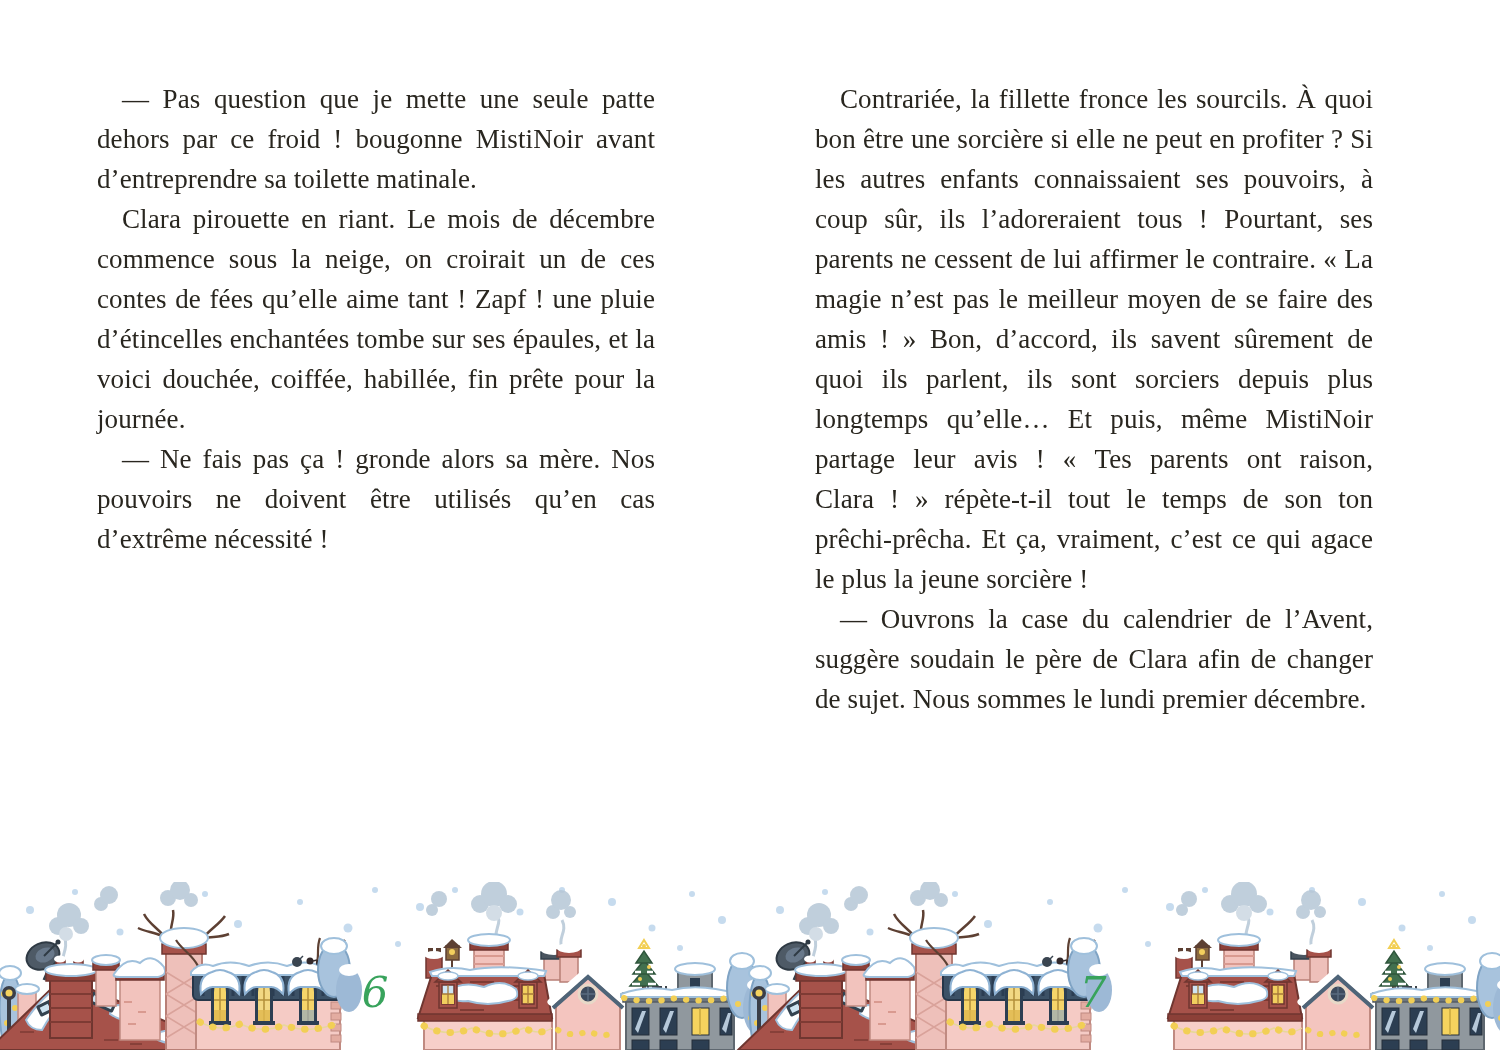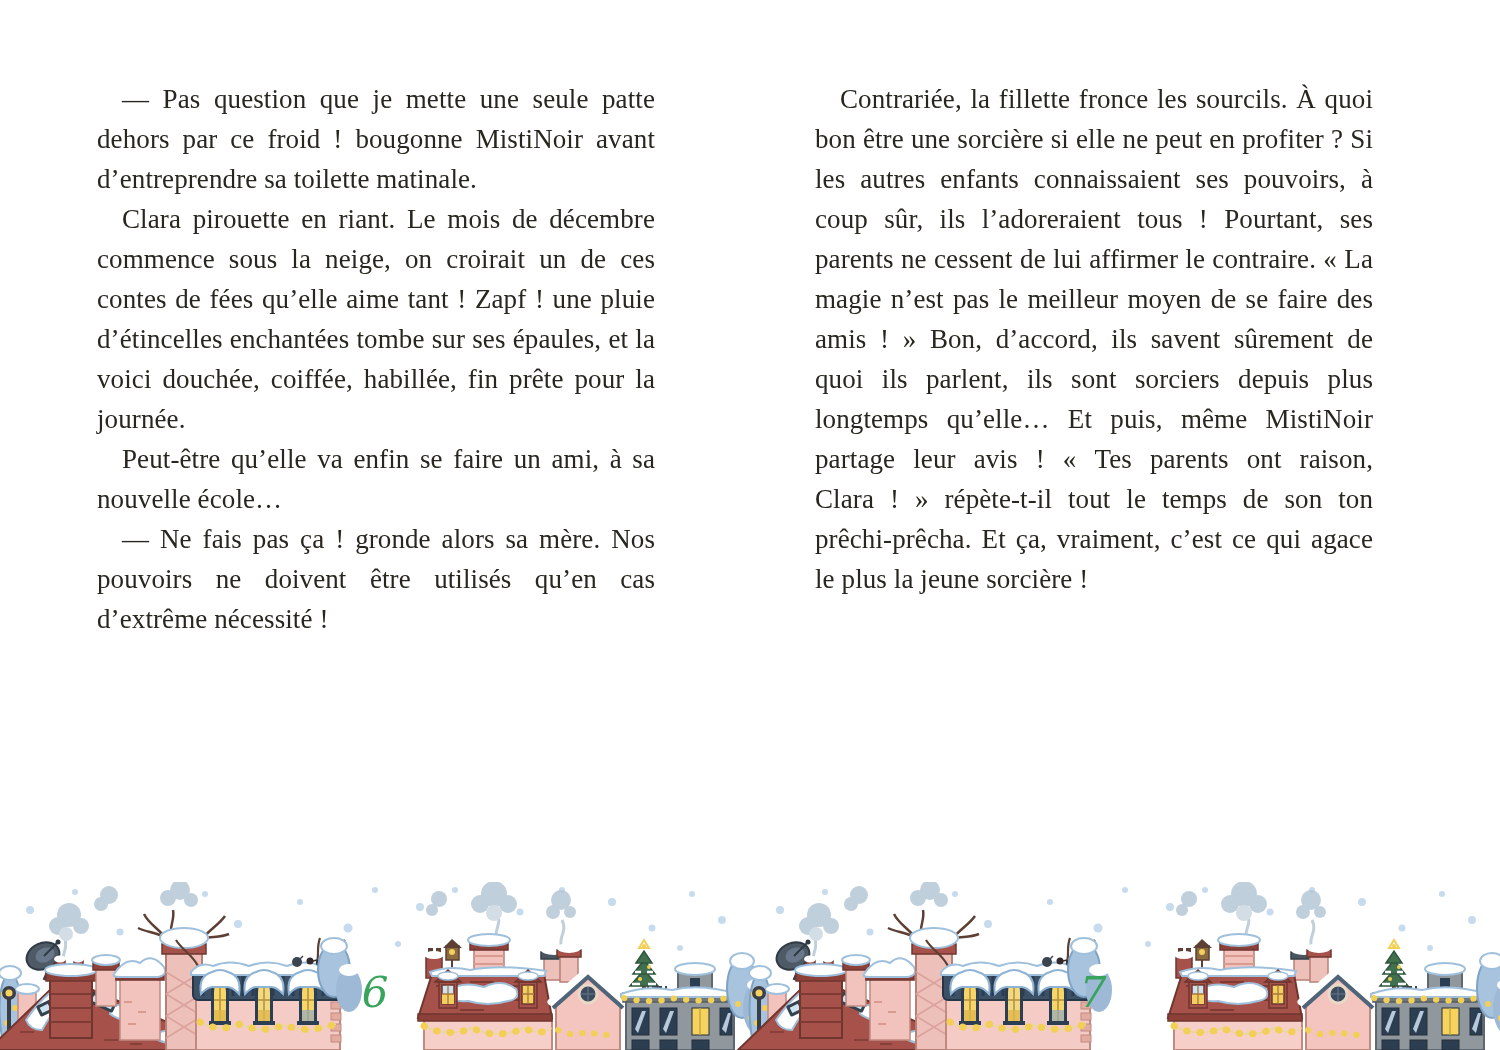--- a/index.html
+++ b/index.html
@@ -311,24 +311,24 @@
 
   <use href="#city-tile" x="0"></use>
   <use href="#city-tile" x="750"></use>
 </svg>
 </div>
 
 <div class="page" id="page-left">
   <div class="text-block">
     <p class="para">—&nbsp;Pas question que je mette une seule patte dehors par ce froid&nbsp;! bougonne MistiNoir avant d’entreprendre sa toilette matinale.</p>
     <p class="para">Clara pirouette en riant. Le mois de décembre commence sous la neige, on croirait un de ces contes de fées qu’elle aime tant&nbsp;! Zapf&nbsp;! une pluie d’étincelles enchantées tombe sur ses épaules, et la voici douchée, coiffée, habillée, fin prête pour la journée.</p>
-    <p class="para">Peut-être qu’elle va enfin se faire un ami, à sa nouvelle école…</p>
     <p class="para">—&nbsp;Ne fais pas ça&nbsp;! gronde alors sa mère. Nos pouvoirs ne doivent être utilisés qu’en cas d’extrême nécessité&nbsp;!</p>
   </div>
   <div class="page-number">6</div>
 </div>
 
 <div class="page" id="page-right">
   <div class="text-block">
     <p class="para">Contrariée, la fillette fronce les sourcils. À quoi bon être une sorcière si elle ne peut en profiter&nbsp;? Si les autres enfants connaissaient ses pouvoirs, à coup sûr, ils l’adoreraient tous&nbsp;! Pourtant, ses parents ne cessent de lui affirmer le contraire. «&nbsp;La magie n’est pas le meilleur moyen de se faire des amis&nbsp;!&nbsp;» Bon, d’accord, ils savent sûrement de quoi ils parlent, ils sont sorciers depuis plus longtemps qu’elle… Et puis, même MistiNoir partage leur avis&nbsp;! «&nbsp;Tes parents ont raison, Clara&nbsp;!&nbsp;» répète-t-il tout le temps de son ton prêchi-prêcha. Et ça, vraiment, c’est ce qui agace le plus la jeune sorcière&nbsp;!</p>
+    <p class="para">—&nbsp;Ouvrons la case du calendrier de l’Avent, suggère soudain le père de Clara afin de changer de sujet. Nous sommes le lundi premier décembre.</p>
   </div>
   <div class="page-number">7</div>
 </div>
 
 </body></html>

